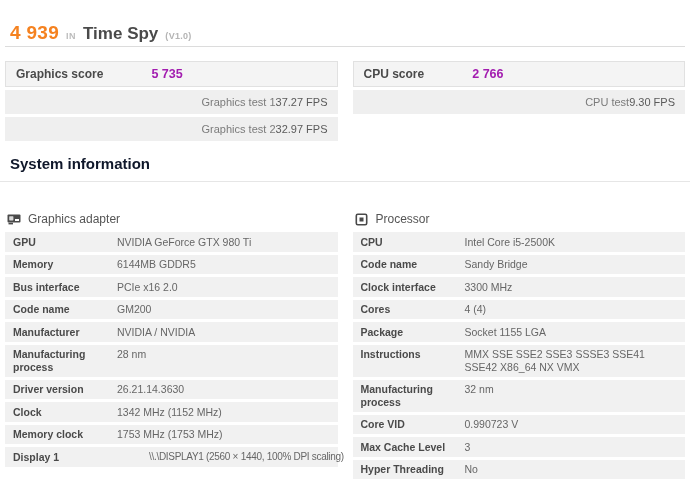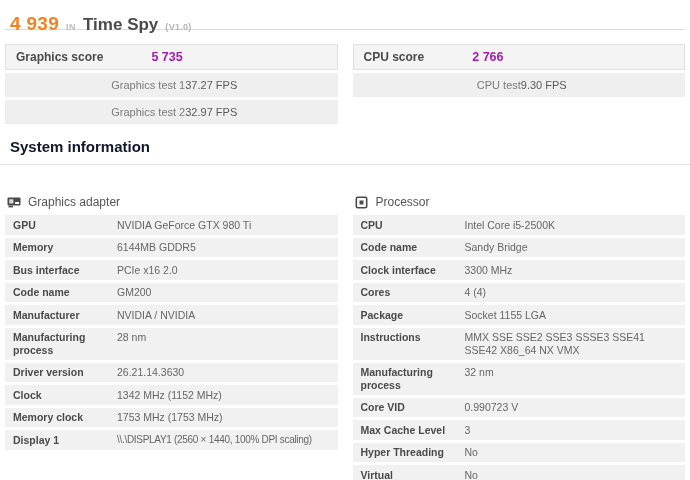--- a/index.html
+++ b/index.html
@@ -7,40 +7,41 @@
   body {
     width:690px; height:480px; overflow:hidden;
     font-family:"Liberation Sans", sans-serif;
     color:#444;
   }
   .page { padding:0 5px; }
 
   
   .top-header {
     display:flex; align-items:baseline; gap:7px;
-    padding:13px 5px 0 5px; height:30px;
+    padding:13px 5px 0 5px; height:38px;
     border-bottom:1px solid #dcdcdc;
+    margin-top:9px;
   }
   .big-score { color:#f58220; font-size:19px; font-weight:bold; letter-spacing:.3px; }
   .in-label  { color:#bcbcbc; font-size:9px; font-weight:bold; letter-spacing:.5px; }
   .test-name { color:#4a4a4a; font-size:17px; font-weight:bold; }
   .version   { color:#b4b4b4; font-size:9px; font-weight:bold; letter-spacing:.3px; }
 
   
   .score-row { display:flex; gap:15px; margin-top:14px; }
   .score-box { flex:1; min-width:0; }
   .score-head {
     display:flex; align-items:center;
     background:#f4f4f4; border:1px solid #e1e1e1;
     height:26px; padding:0 10px;
   }
   .score-title { font-size:12px; font-weight:bold; color:#4a4a4a; }
   .score-value { font-size:12.5px; font-weight:bold; color:#a21caf;margin-left:48px; }
   .score-line {
-    display:flex; justify-content:center; align-items:center;
+    display:flex; justify-content:flex-end; align-items:center;
     background:#efefef; height:24px; padding:0 10px 0 16px;
     margin-top:3px; font-size:11px;
   }
   .score-line .lbl { color:#7b7b7b; }
   .score-line .val { color:#5a5a5a; }
 
   
   .sysinfo-heading { font-size:15px; font-weight:bold; color:#0f172a; margin:14px 5px 0 5px; }
   .divider { border-bottom:1px solid #e6e6e6; margin:9px -5px 0 -5px; }
 
@@ -55,21 +56,21 @@
   .sys-row {
     display:flex; background:#f1f1f1;
     padding:3.5px 8px; margin-bottom:3px; min-height:19px;
   }
   .sys-label {
     width:104px; flex-shrink:0; padding-right:17px;
     font-size:10.5px; font-weight:bold; color:#4a4a4a; line-height:12.5px;
   }
   .sys-value { flex:1; font-size:10.5px; color:#666; line-height:12.5px; }
   
-  .sys-table-left .sys-row:last-child .sys-value { font-size:10px; letter-spacing:-0.3px; white-space:nowrap; }
+  .sys-table-left .sys-row:last-child .sys-value { font-size:10px; letter-spacing:-0.3px; white-space:nowrap;margin-left:32px; }
 </style>
 </head>
 <body>
 
 <div class="page">
 
   <div class="top-header">
     <span class="big-score">4 939</span>
     <span class="in-label">IN</span>
     <span class="test-name">Time Spy</span>

